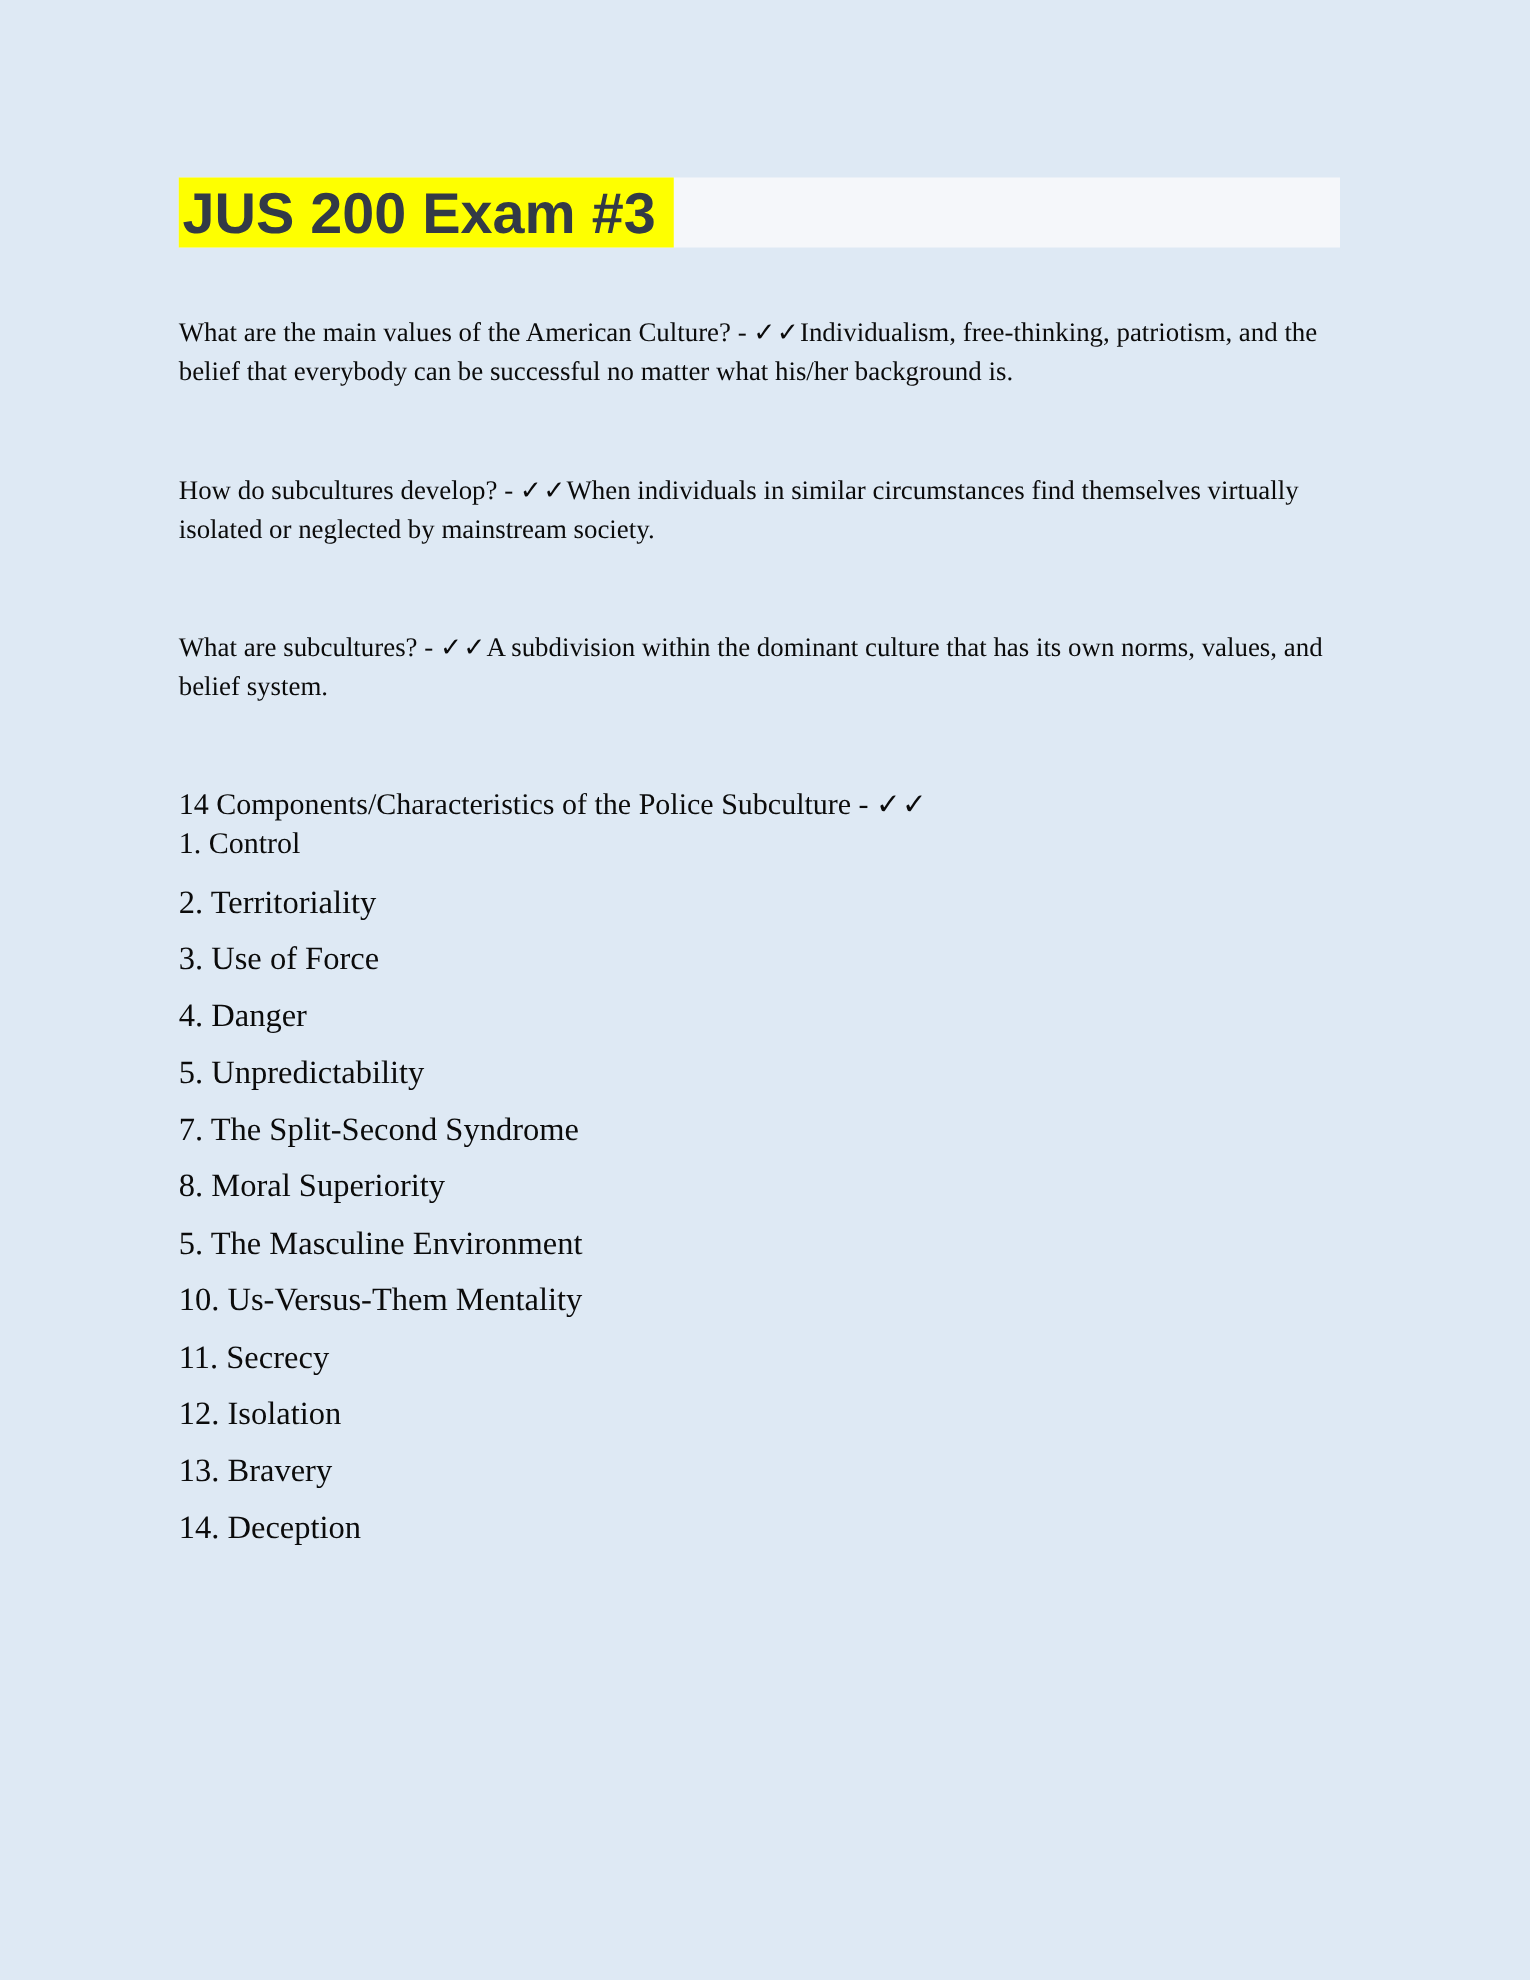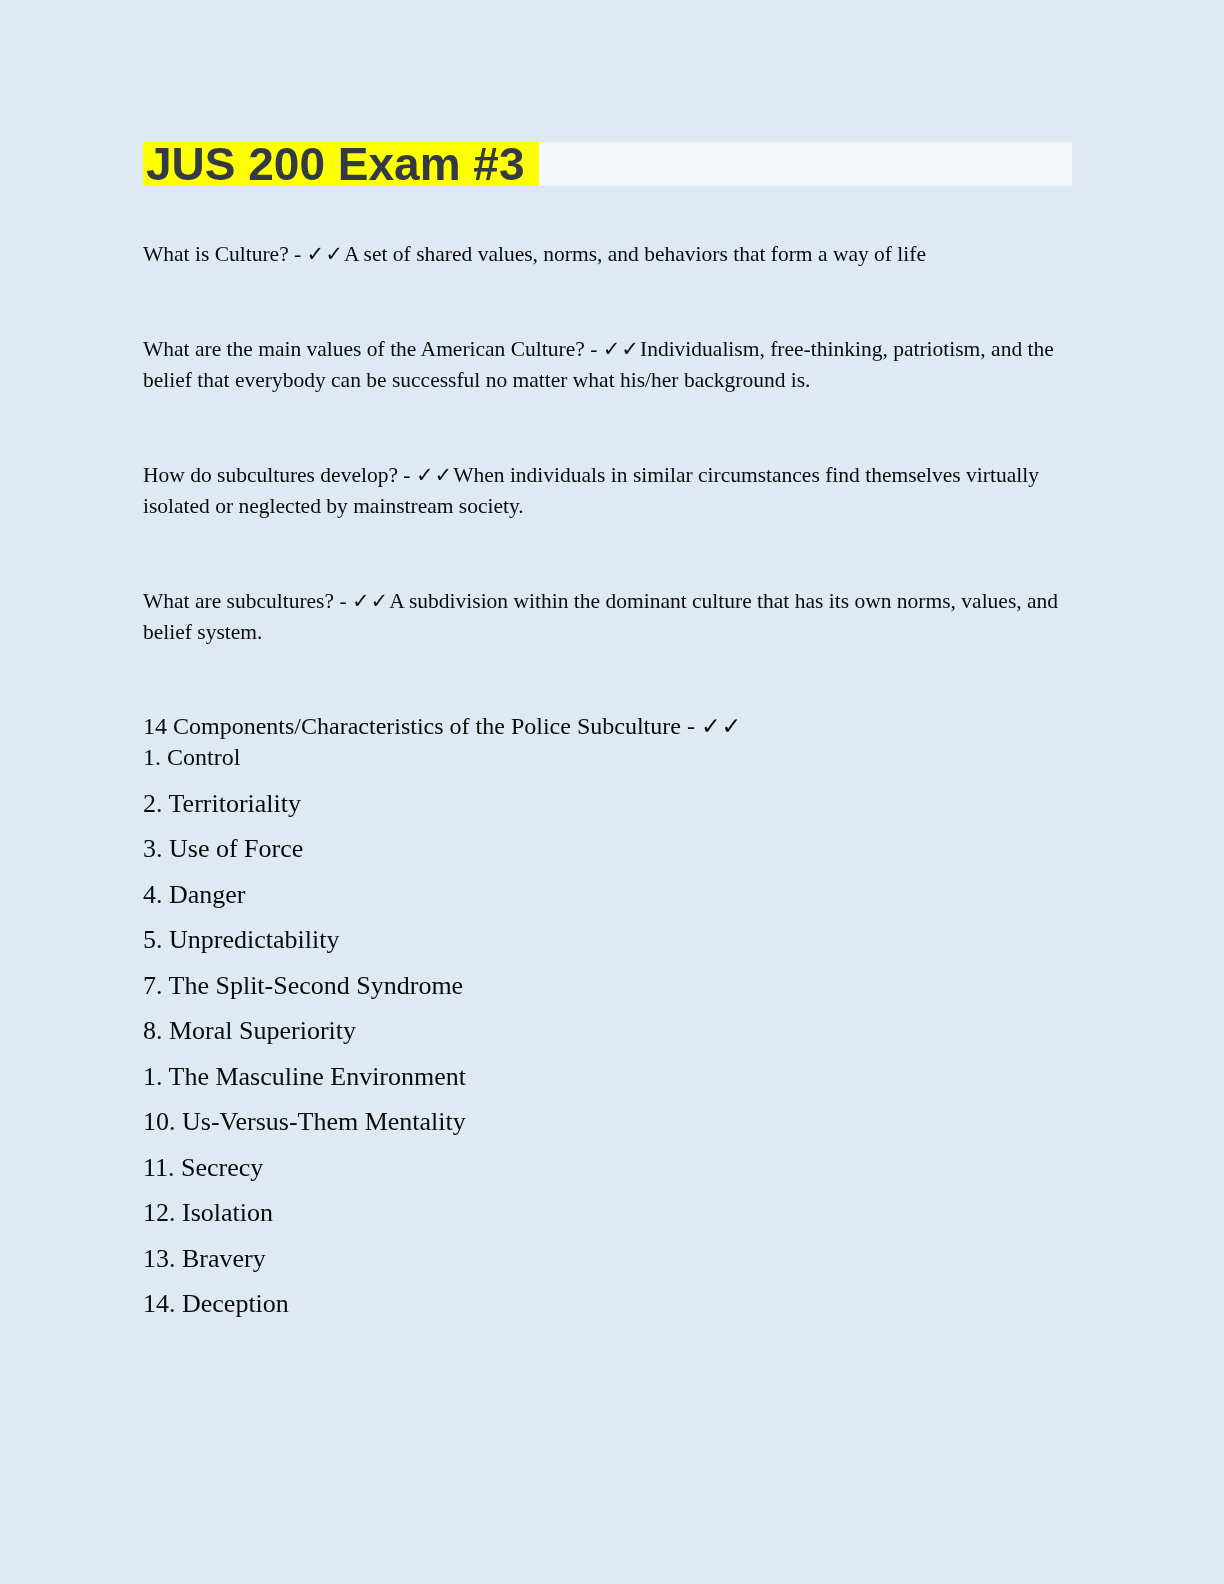--- a/index.html
+++ b/index.html
@@ -14,21 +14,21 @@
     color: #0b0b0b;
     overflow: hidden;
   }
   .content {
     box-sizing: border-box;
     width: 1224px;
     padding: 142px 152px 0 143px;
   }
   .title-bar {
     background: #f5f7fa;
-    height: 44px;
+    height: 56px;
     display: flex;
     align-items: stretch;
     margin-bottom: 52px;
   }
   .title-highlight {
     background: #feff00;
     display: inline-flex;
     align-items: center;
     padding: 0 14px 0 3px;
     font-family: "Liberation Sans", sans-serif;
@@ -63,39 +63,38 @@
 </style>
 </head>
 <body>
 
 <div class="content">
 
   <div class="title-bar">
     <span class="title-highlight">JUS 200 Exam #3</span>
   </div>
 
-  <p class="qa"><span>What is Culture? - </span><span class="checks">✓✓</span><span>A set of shared values, norms, and behaviors that form a way of life</span></p>
 
   <p class="qa"><span>What are the main values of the American Culture? - </span><span class="checks">✓✓</span><span>Individualism, free-thinking, patriotism, and the belief that everybody can be successful no matter what his/her background is.</span></p>
 
   <p class="qa"><span>How do subcultures develop? - </span><span class="checks">✓✓</span><span>When individuals in similar circumstances find themselves virtually isolated or neglected by mainstream society.</span></p>
 
   <p class="qa"><span>What are subcultures? - </span><span class="checks">✓✓</span><span>A subdivision within the dominant culture that has its own norms, values, and belief system.</span></p>
 
   <div class="qa components-head">
     <div class="qa-line"><span>14 Components/Characteristics of the Police Subculture - </span><span class="checks">✓✓</span></div>
     <div class="qa-line">1. Control</div>
   </div>
 
   <p class="list-item">2. Territoriality</p>
   <p class="list-item">3. Use of Force</p>
   <p class="list-item">4. Danger</p>
   <p class="list-item">5. Unpredictability</p>
   <p class="list-item">7. The Split-Second Syndrome</p>
   <p class="list-item">8. Moral Superiority</p>
-  <p class="list-item">1. The Masculine Environment</p>
+  <p class="list-item">5. The Masculine Environment</p>
   <p class="list-item">10. Us-Versus-Them Mentality</p>
   <p class="list-item">11. Secrecy</p>
   <p class="list-item">12. Isolation</p>
   <p class="list-item">13. Bravery</p>
   <p class="list-item">14. Deception</p>
 
 </div>
 
 </body></html>

